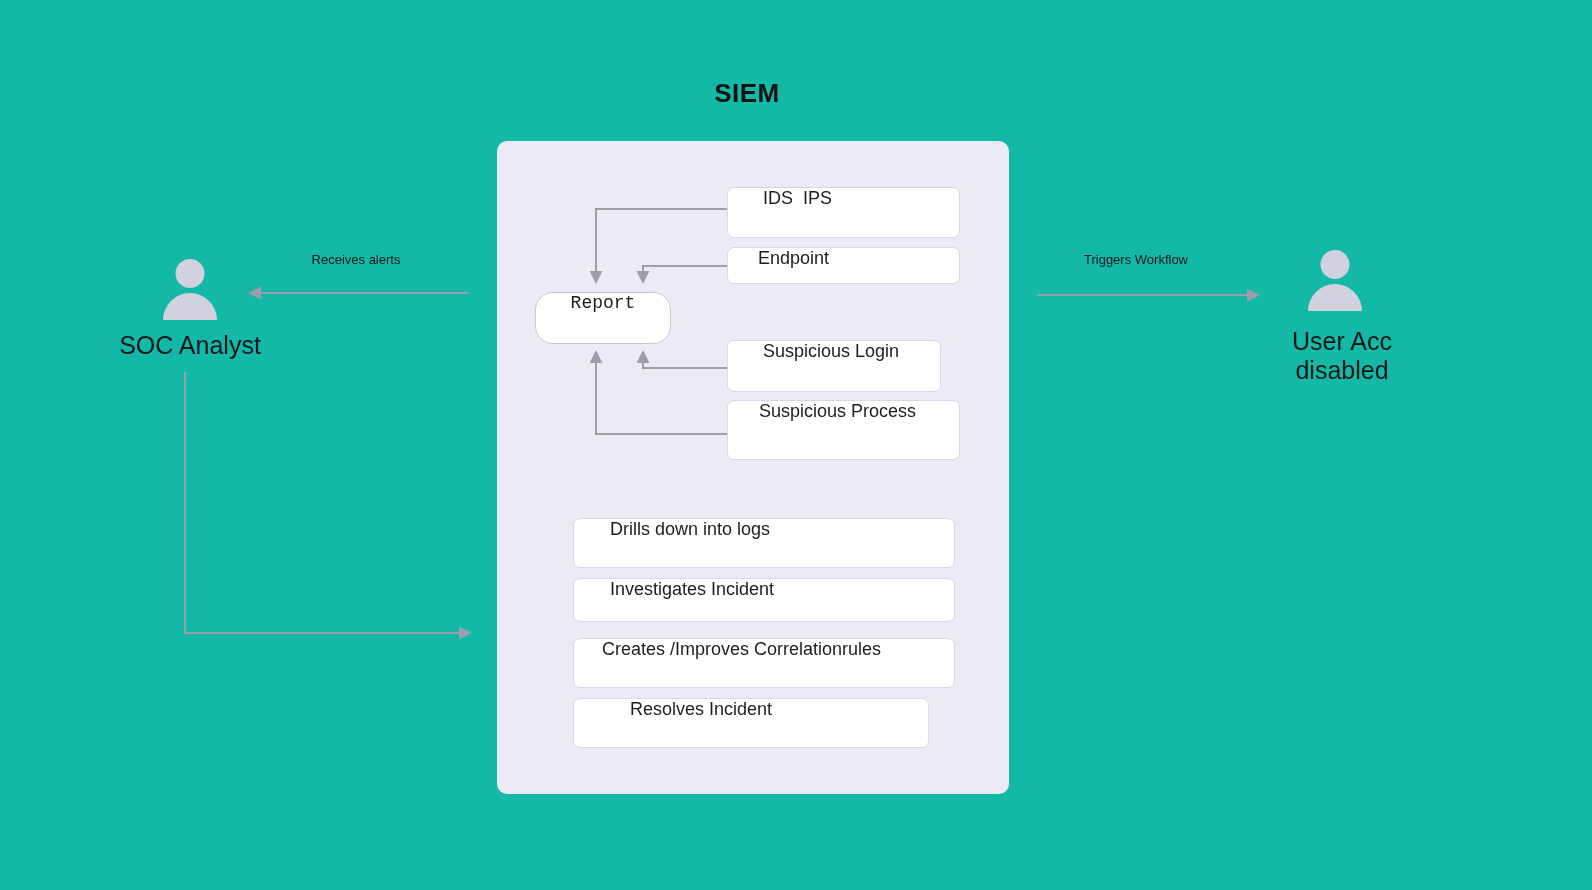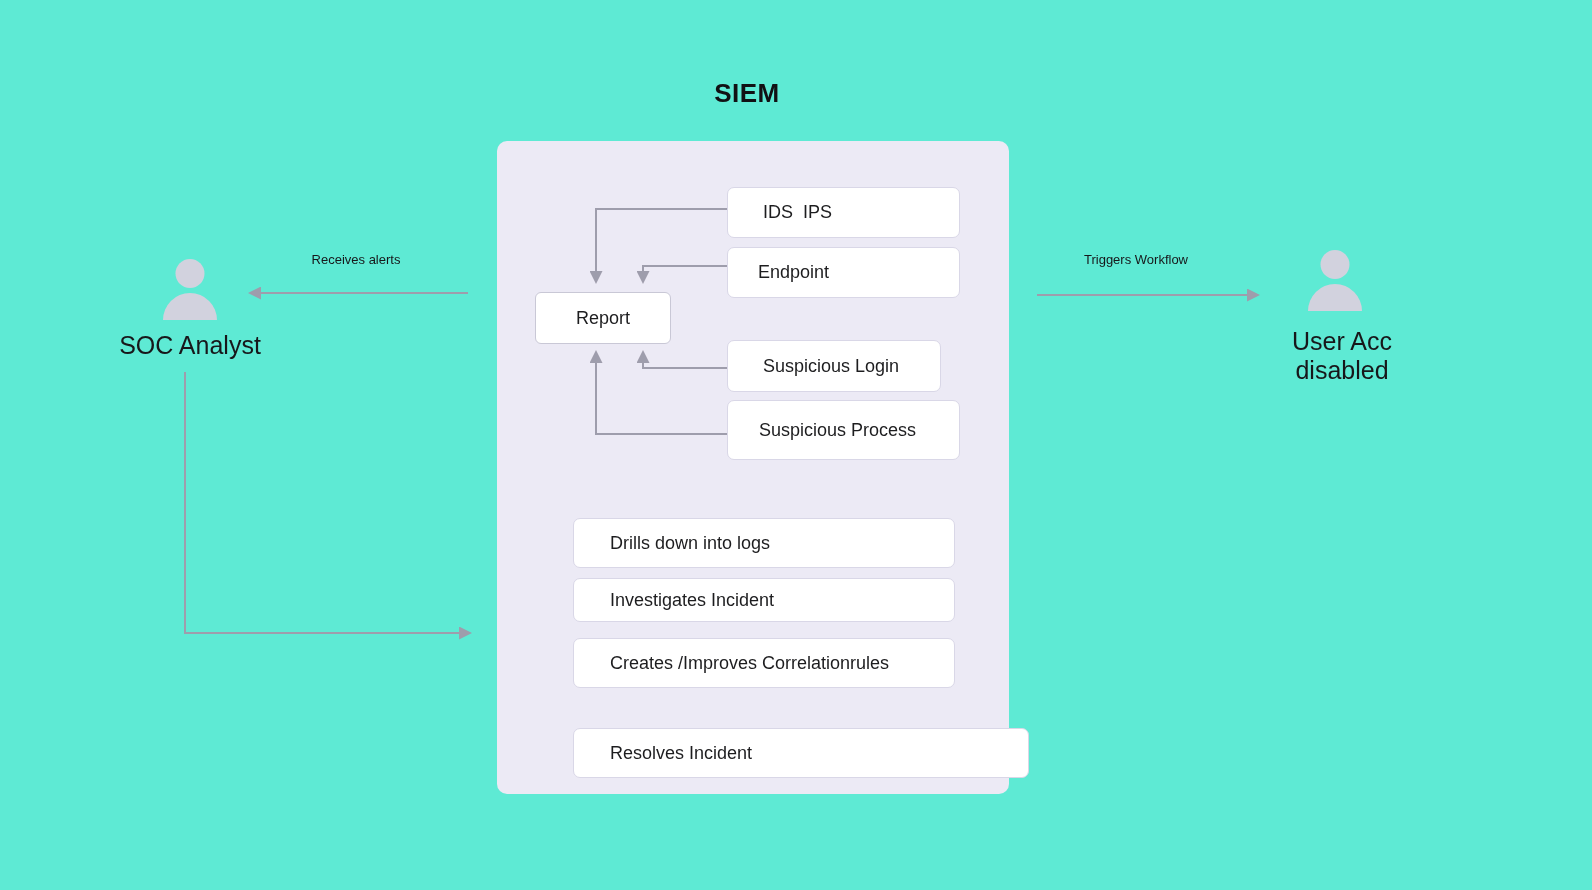--- a/index.html
+++ b/index.html
@@ -1,21 +1,21 @@
 <!DOCTYPE html>
 <html><head>
 <meta charset="utf-8">
 <style>
   html, body { margin: 0; padding: 0; background: #ffffff; }
   body { font-family: "Liberation Sans", sans-serif; color: #1d1d1f; }
   #canvas {
     position: relative;
     width: 1592px;
     height: 890px;
-    background: #5eead4;
+    background: #14b8a6;
     overflow: hidden;
   }
   .page-title {
     position: absolute;
     left: 647px; top: 78px; width: 200px;
     text-align: center;
     font-size: 26px;
     font-weight: 700;
     letter-spacing: 0.5px;
     color: #111114;
@@ -26,28 +26,28 @@
     width: 512px; height: 653px;
     background: #eceaf5;
     border-radius: 10px;
   }
   .node {
     position: absolute;
     background: #ffffff;
     border: 1px solid #d9d7e7;
     border-radius: 7px;
     display: flex;
-    align-items: center;
+    align-items: flex-start;
     font-size: 18px;
     color: #1d1d1f;
     white-space: pre;
     box-sizing: border-box;
   }
   .node.center { justify-content: center; }
-  .node.report { border-color: #c9c8d6; border-radius: 6px; }
+  .node.report { border-color: #c9c8d6; border-radius: 18px; font-family: Liberation Mono, monospace; }
   .flow-label {
     position: absolute;
     text-align: center;
     font-size: 13px;
     color: #17171a;
   }
   .actor-label {
     position: absolute;
     text-align: center;
     font-size: 25px;
@@ -121,36 +121,36 @@
   <div class="flow-label" style="left:256px; top:252px; width:200px;">Receives alerts</div>
   <div class="flow-label" style="left:1036px; top:252px; width:200px;">Triggers Workflow</div>
 
   <div class="node report center" style="left:535px; top:292px; width:136px; height:52px;">
     <span>Report</span>
   </div>
 
   <div class="node" style="left:727px; top:187px; width:233px; height:51px; padding-left:35px;">
     <span>IDS  IPS</span>
   </div>
-  <div class="node" style="left:727px; top:247px; width:233px; height:51px; padding-left:30px;">
+  <div class="node" style="left:727px; top:247px; width:233px; height:37px; padding-left:30px;">
     <span>Endpoint</span>
   </div>
   <div class="node" style="left:727px; top:340px; width:214px; height:52px; padding-left:35px;">
     <span>Suspicious Login</span>
   </div>
   <div class="node" style="left:727px; top:400px; width:233px; height:60px; padding-left:31px;">
     <span>Suspicious Process</span>
   </div>
 
   <div class="node" style="left:573px; top:518px; width:382px; height:50px; padding-left:36px;">
     <span>Drills down into logs</span>
   </div>
   <div class="node" style="left:573px; top:578px; width:382px; height:44px; padding-left:36px;">
     <span>Investigates Incident</span>
   </div>
-  <div class="node" style="left:573px; top:638px; width:382px; height:50px; padding-left:36px;">
+  <div class="node" style="left:573px; top:638px; width:382px; height:50px; padding-left:28px;">
     <span>Creates /Improves Correlationrules</span>
   </div>
-  <div class="node" style="left:573px; top:698px; width:456px; height:50px; padding-left:36px;margin-top:30px;">
+  <div class="node" style="left:573px; top:698px; width:356px; height:50px; padding-left:56px;">
     <span>Resolves Incident</span>
   </div>
 
 </div>
 
 </body></html>

